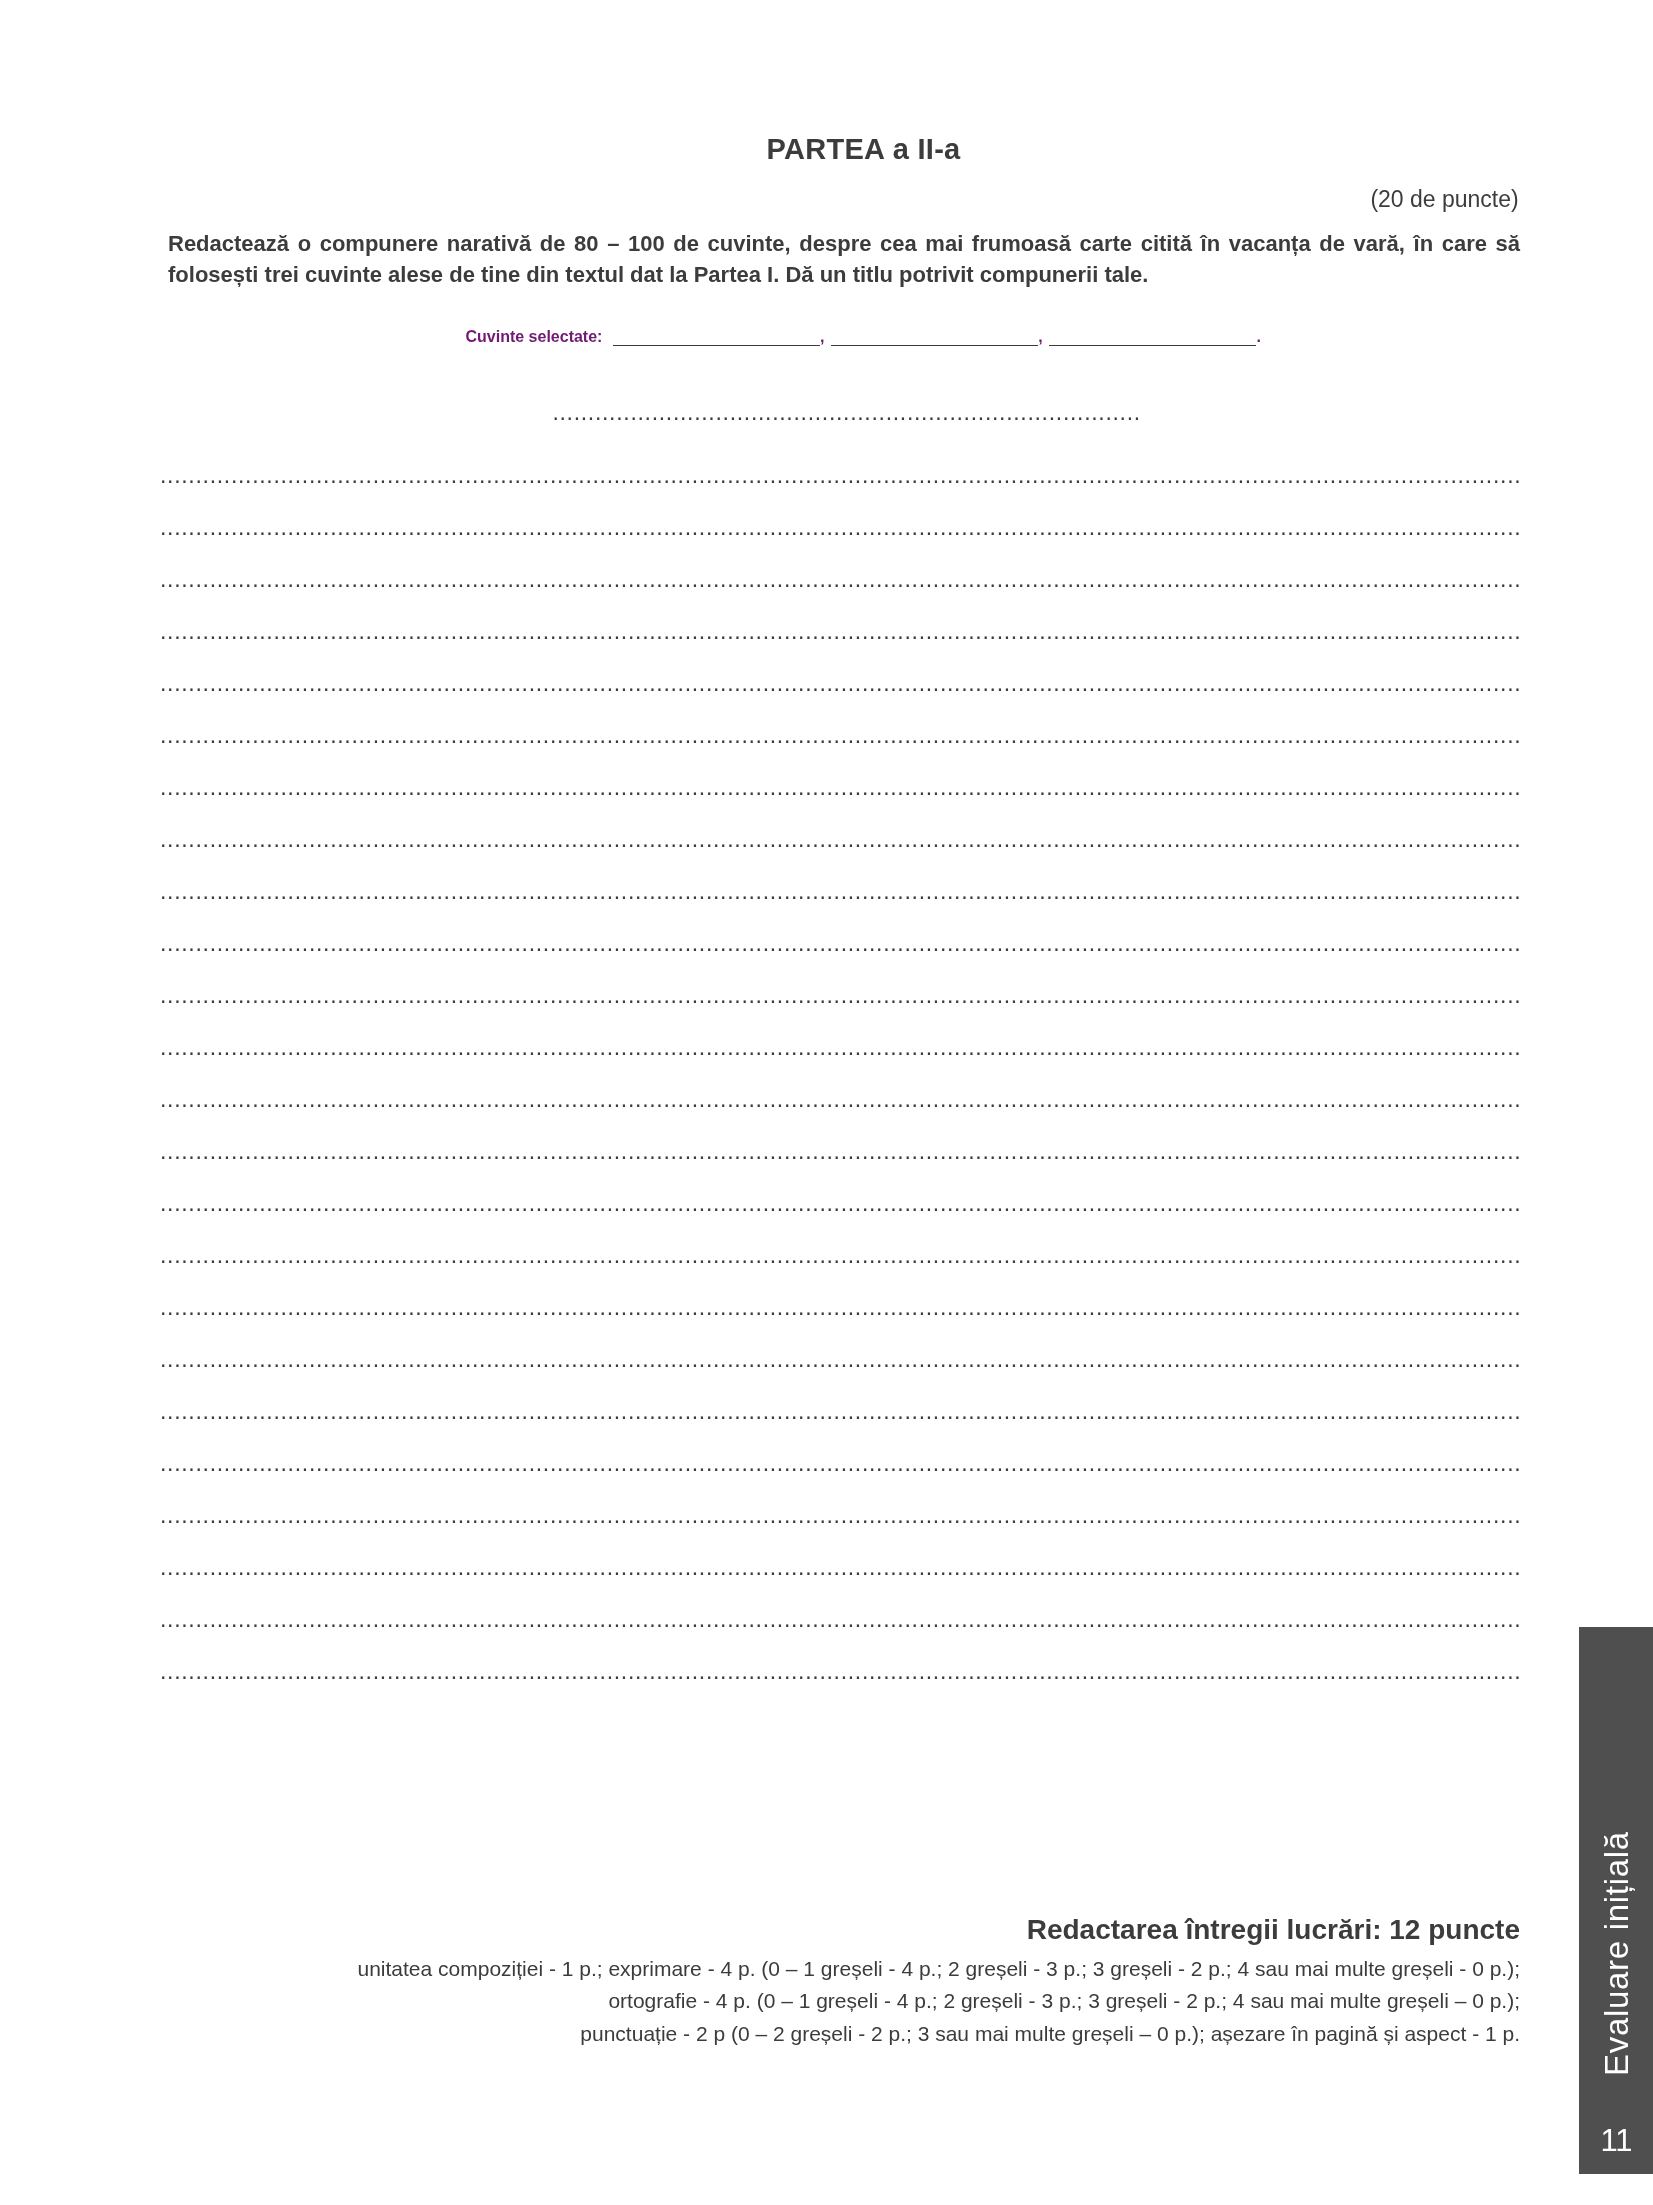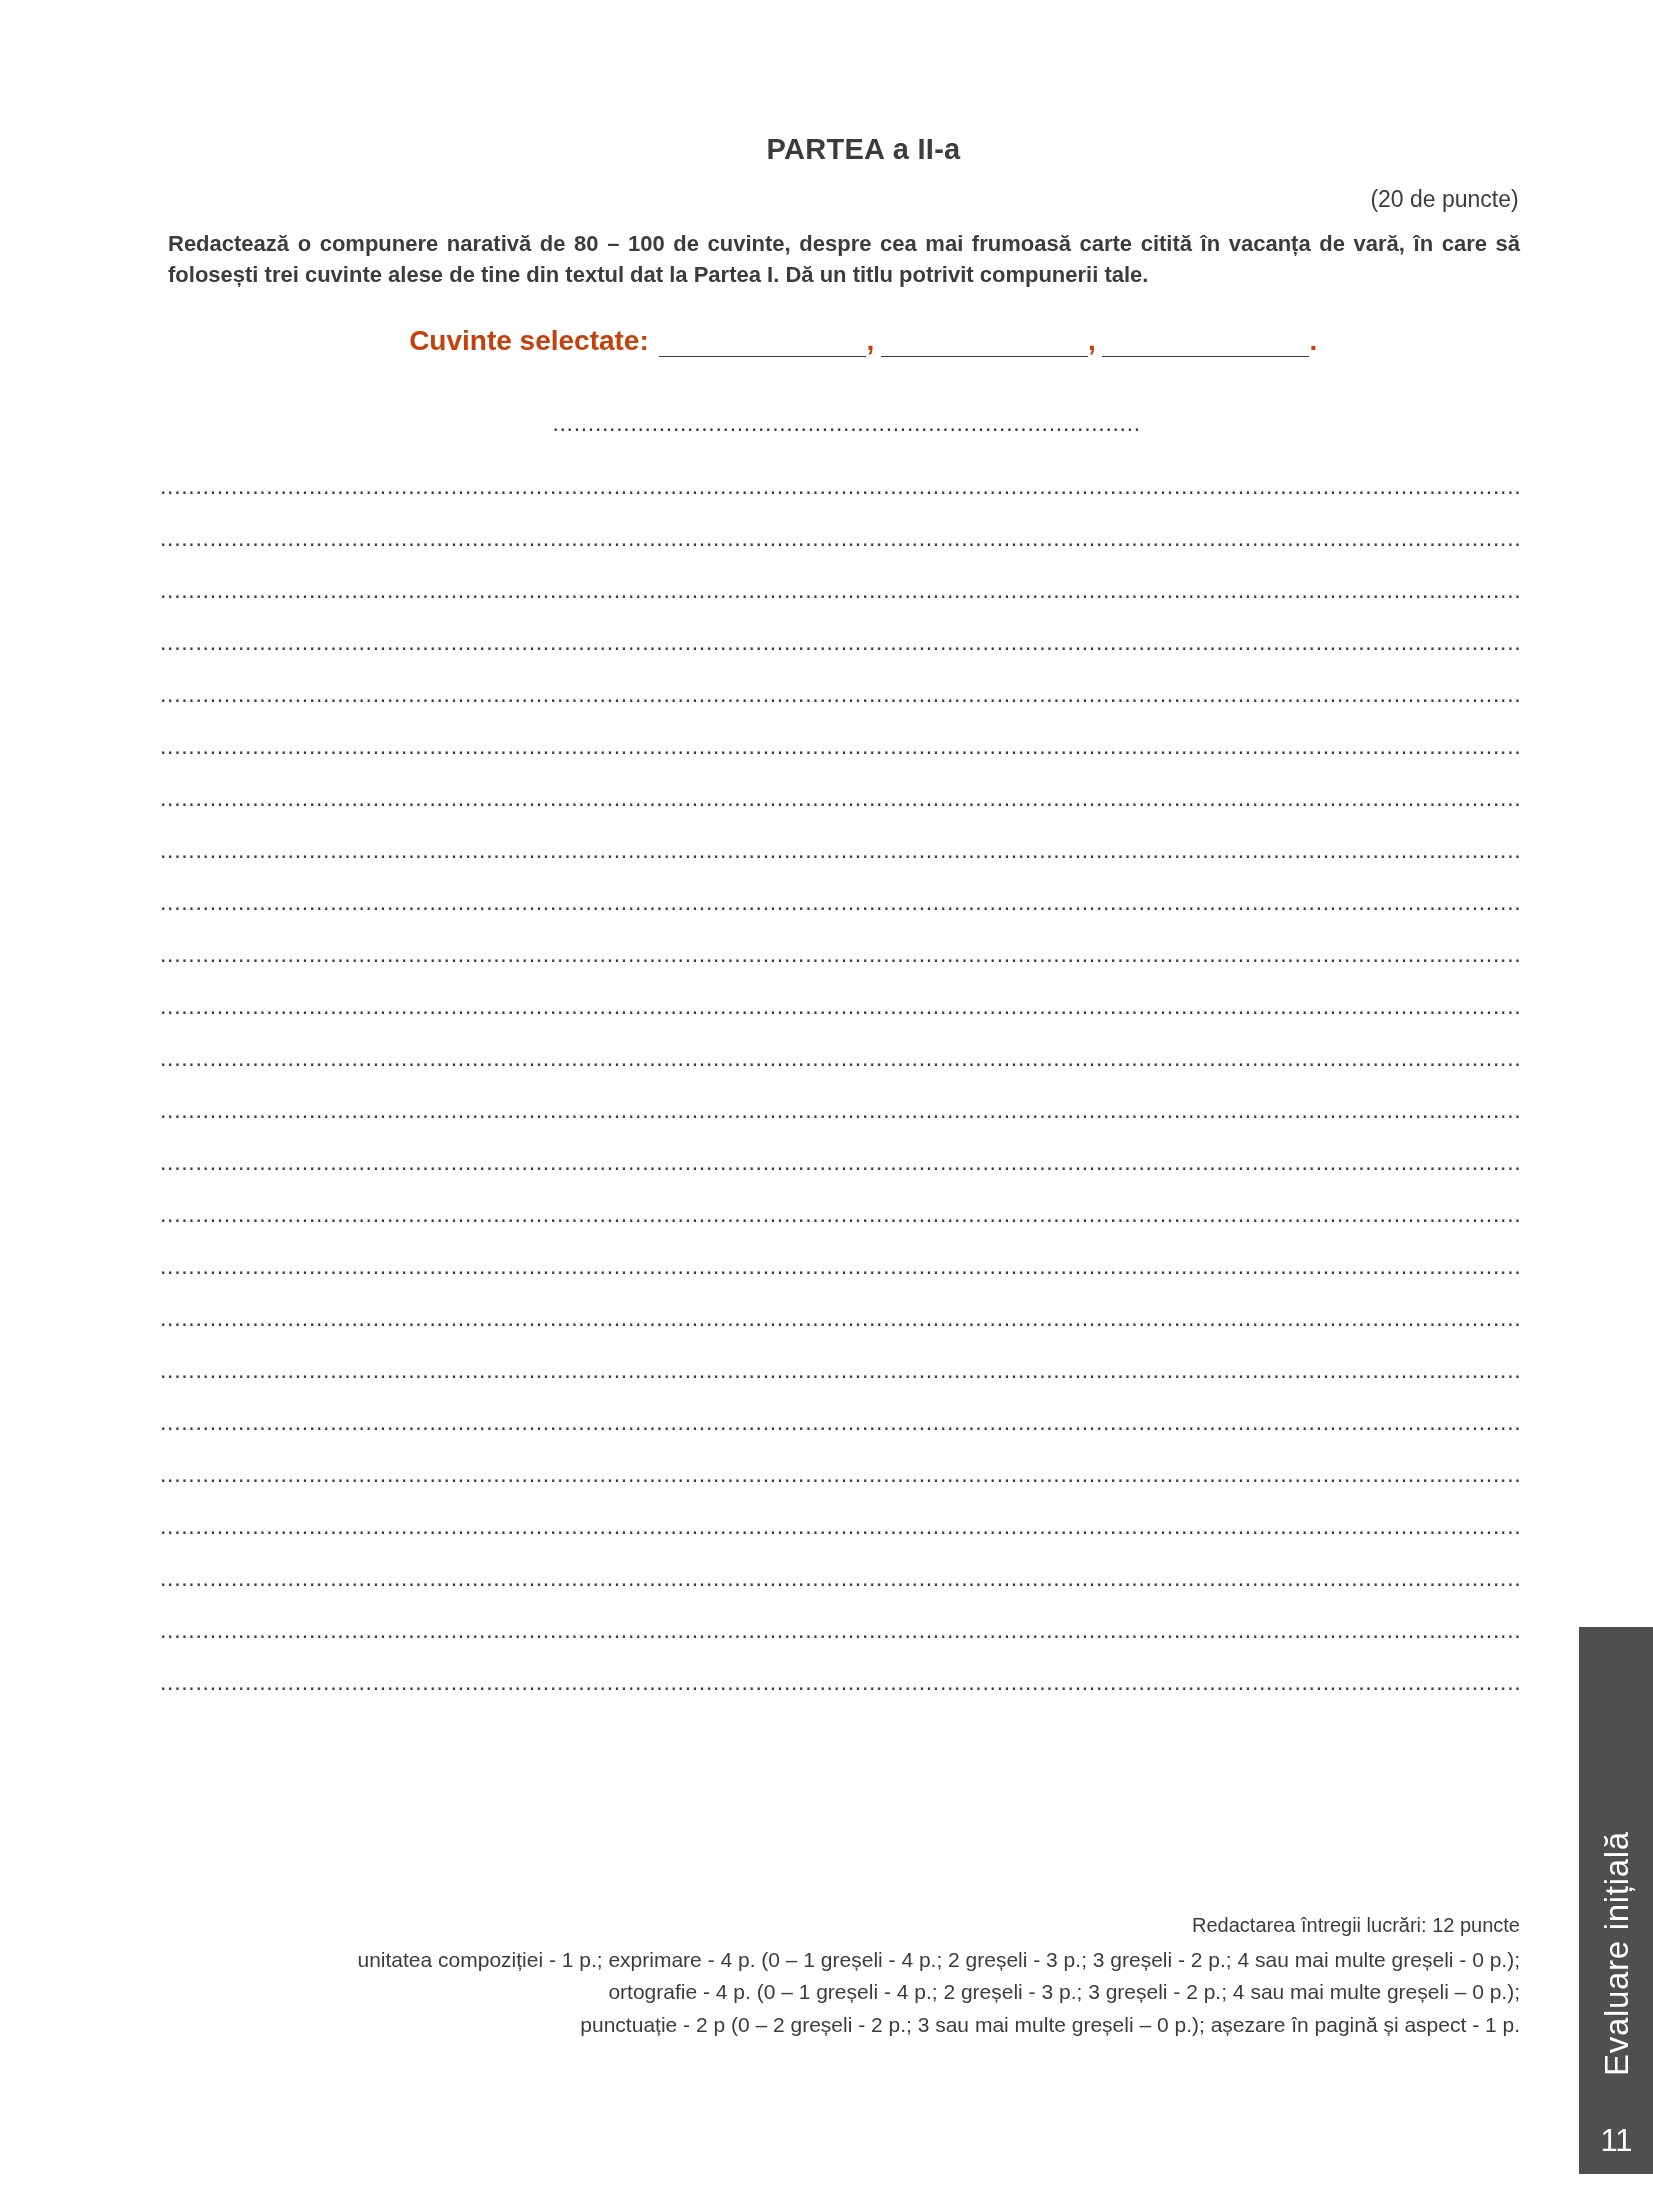--- a/index.html
+++ b/index.html
@@ -50,23 +50,23 @@
     line-height: 1.42;
     color: #3c3c3c;
     text-align: justify;
     margin: 0;
     padding-left: 8px;
   }
 
   
   .selected-words {
     margin-top: 35px;
-    font-size: 28px;
-    font-weight: bold;
-    color: #c2410c;
+    font-size: 16px;
+    font-weight: bold;
+    color: #701a75;
     display: flex;
     justify-content: center;
     align-items: flex-end;
     gap: 0;
     padding-left: 53px;
   }
   .selected-words .label {
     margin-right: 10.7px;
     white-space: nowrap;
   }
@@ -121,22 +121,22 @@
   
   .footer-block {
     position: absolute;
     left: 160px;
     top: 1914px;
     width: 1360px;
     text-align: right;
     color: #3c3c3c;
   }
   .footer-title {
-    font-size: 20px;
-    font-weight: normal;
+    font-size: 28px;
+    font-weight: bold;
     margin: 0 0 6.7px 0;
   }
   .footer-line {
     font-size: 21px;
     line-height: 1.55;
     margin: 0;
   }
 
   
   .side-tab {

